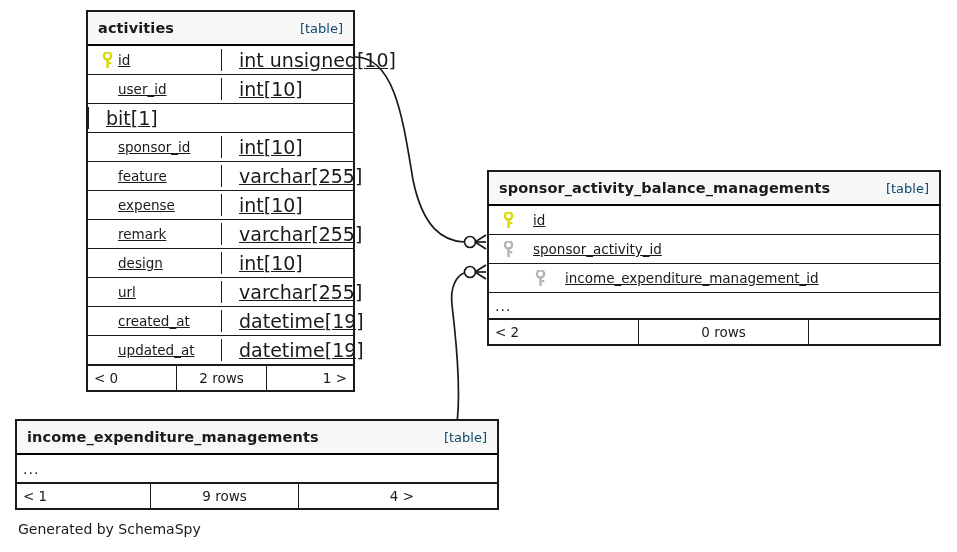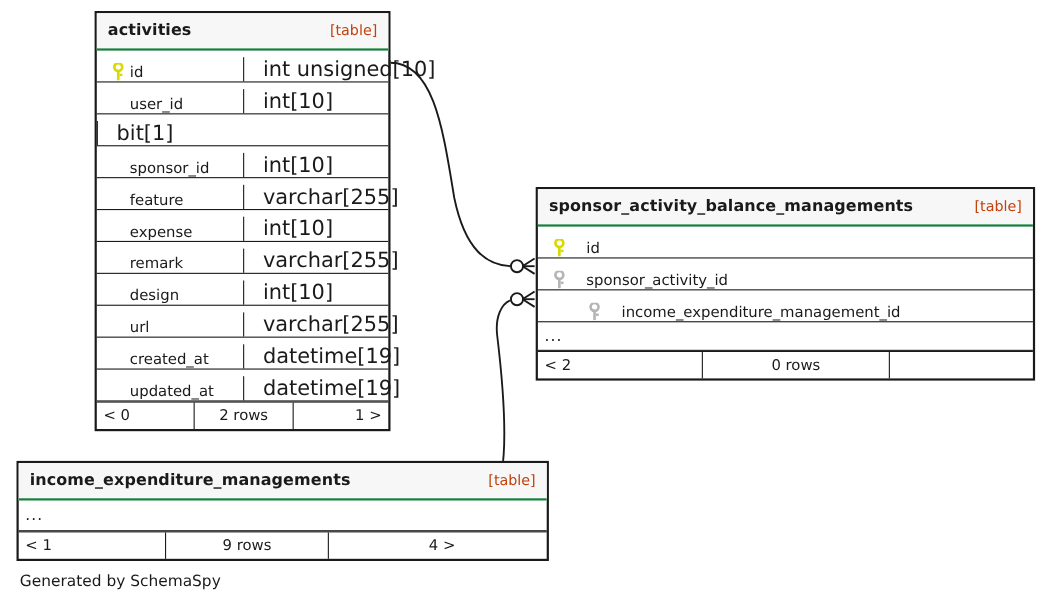--- a/index.html
+++ b/index.html
@@ -22,44 +22,45 @@
     box-sizing: border-box;
     border: 2px solid #1a1a1a;
     background: #ffffff;
   }
 
   .er-title {
     display: flex;
     align-items: center;
     justify-content: space-between;
     background: #f7f7f7;
-    border-bottom: 2px solid #15803d;
+    border-bottom: 2px solid #000000;
     padding: 16px 10px;
     height: 29px;
     box-sizing: border-box;
   }
   .er-title-name {
     font-weight: bold;
     font-size: 14.5px;
     letter-spacing: 0.1px;
     white-space: nowrap;
   }
   .er-title-tag {
     font-size: 13px;
-    color: #c2410c;
+    color: #0c4a6e;
     white-space: nowrap;
   }
 
   
   .er-row {
     display: flex;
-    align-items: flex-end;
+    align-items: center;
     height: 29px;
     box-sizing: border-box;
     border-bottom: 1.6px solid #1a1a1a;
+    text-decoration: underline;
   }
   .er-row:last-of-type { border-bottom: none; }
 
   .er-col-name {
     display: flex;
     align-items: center;
     box-sizing: border-box;
     padding-left: 8px;
     font-size: 13.5px;
     white-space: nowrap;

